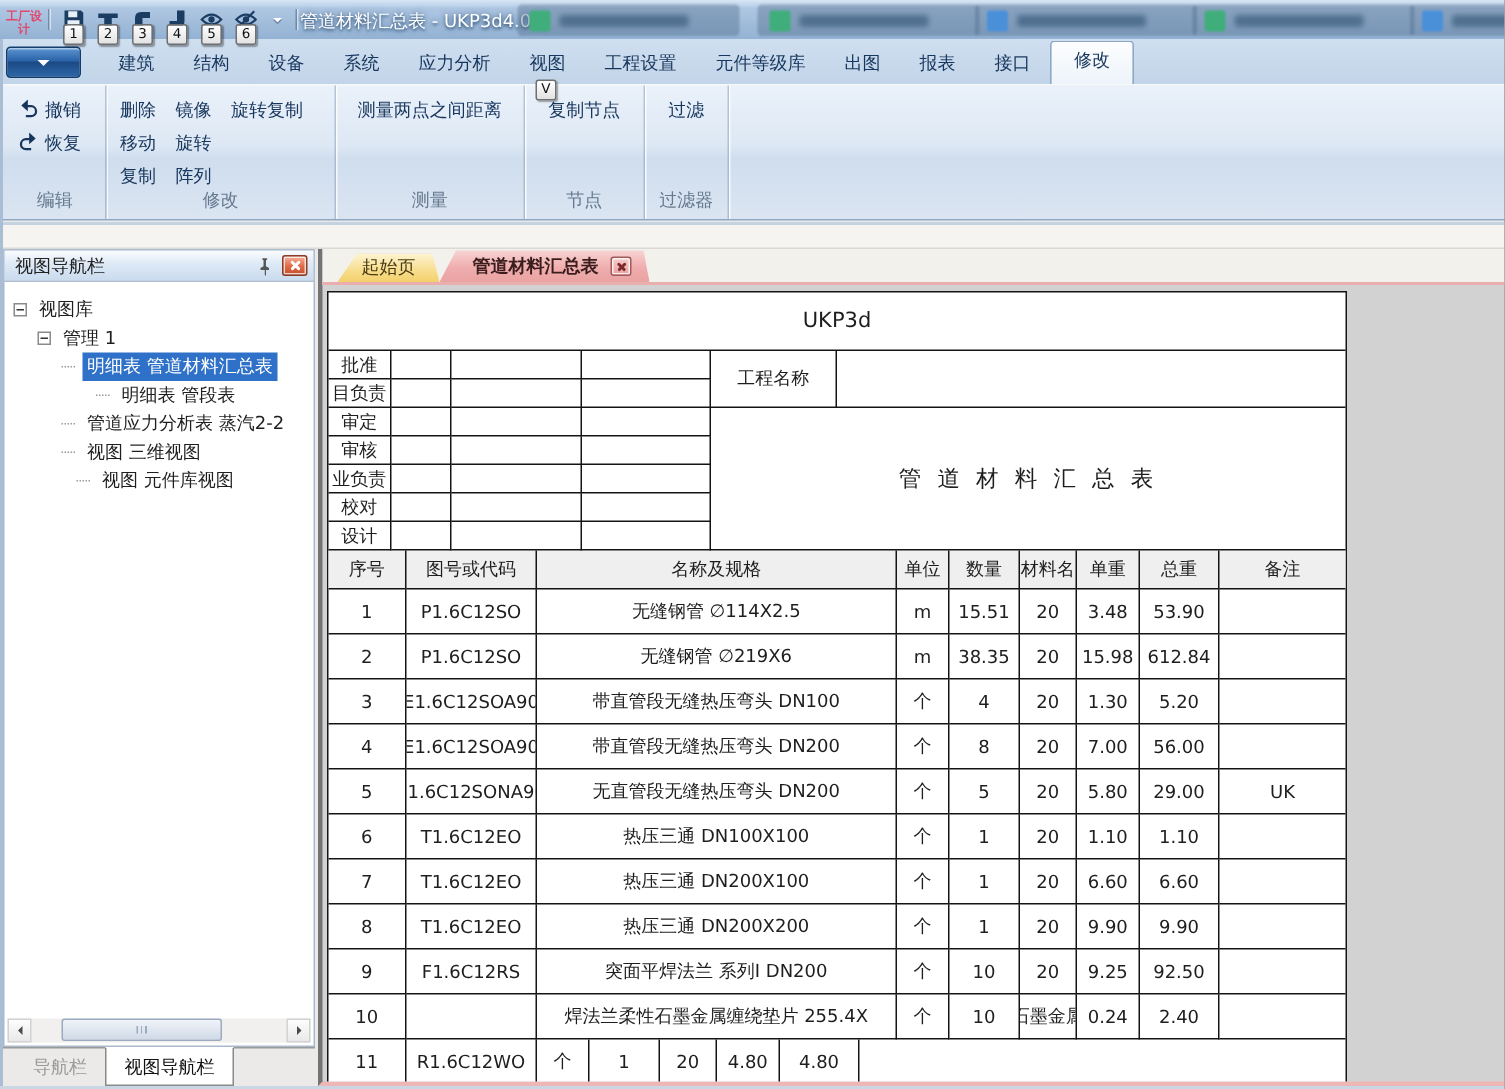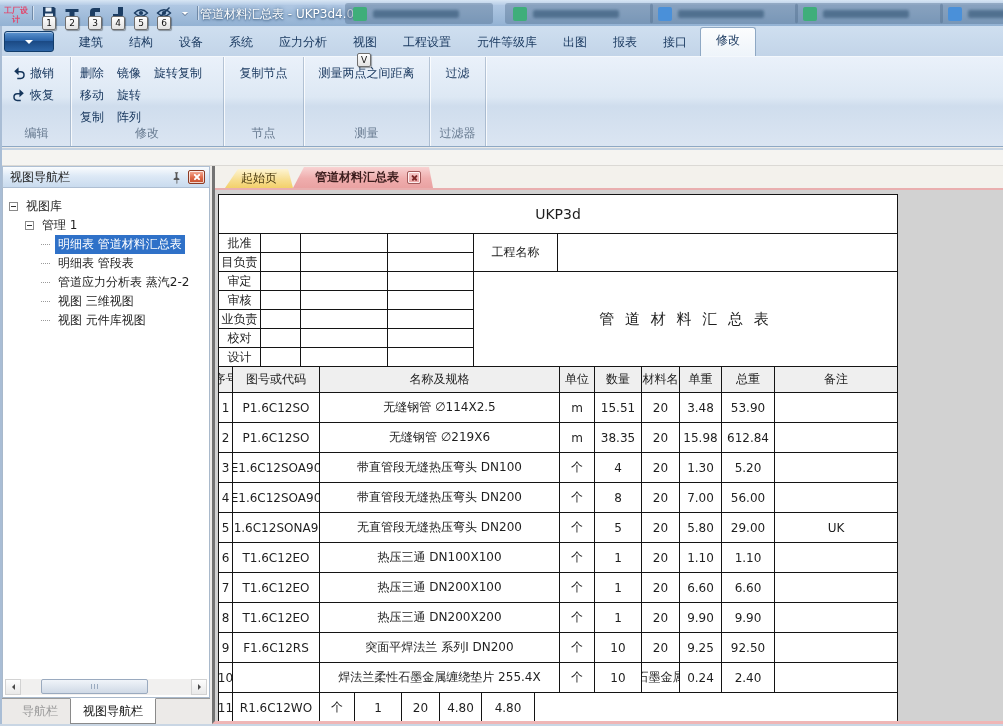--- a/index.html
+++ b/index.html
@@ -45,21 +45,21 @@
 
   
   .ribbon-body{position:absolute;top:56px;left:0;right:0;height:91px;display:flex;padding-left:3px;
                background:linear-gradient(#eaf1fa,#dde8f4 45%,#cfdded 55%,#dbe5f2);
                border-top:1px solid #f4f8fc;border-bottom:1px solid #8ea8c4}
   .rgroup{position:relative;height:100%;padding-top:5px;border-right:1px solid rgba(130,152,178,.5);
           box-shadow:1px 0 0 rgba(255,255,255,.8)}
   .g0{width:68px}.g1{width:153px}.g2{width:80px}.g3{width:126px}.g4{width:56px}
   .rrow{display:flex;gap:13px;padding:0 9px;height:22px;align-items:center}
   .rgroup.single .rrow{justify-content:center;padding:0 4px}
-  .rbtn{display:flex;align-items:center;gap:4px;color:#17365d;white-space:nowrap;cursor:default}
+  .rbtn{display:flex;align-items:flex-start;gap:4px;color:#17365d;white-space:nowrap;cursor:default}
   .rbtn .ricon svg{width:14px;height:14px;display:block}
   .glabel{position:absolute;bottom:4px;left:0;right:0;text-align:center;color:#66798f;font-size:12px}
 
   .gap-strip{position:absolute;top:148px;left:0;right:0;height:18px;background:#f5f4f1;
              border-top:2px solid #c4d2e2;border-bottom:1px solid #dbd9d5}
 
   .win-edge-left{position:absolute;left:0;top:26px;bottom:0;width:2px;background:#a9bdd5}
   .win-edge-bottom{position:absolute;left:0;right:0;bottom:0;height:2px;background:#c9d6e4}
 
   
@@ -134,21 +134,21 @@
   .proj-label{width:84px;border-right:1px solid #141414;border-bottom:1px solid #141414;
               display:flex;align-items:center;justify-content:center}
   .proj-value{flex:1;border-bottom:1px solid #141414}
   .doc-title{flex:1;display:flex;align-items:center;justify-content:center;font-size:15px;
              letter-spacing:3px;border-bottom:1px solid #141414}
 
   .hd-row{display:flex;height:26px;background:#efefef}
   .drow{display:flex;height:30px}
   .hcell,.dcell{border-right:1px solid #141414;border-bottom:1px solid #141414;display:flex;align-items:center;
                 justify-content:center;overflow:hidden;white-space:nowrap;font-size:12px}
-  .c0{width:14px}.c1{width:87px}.c2{width:240px}.c3{width:35px}.c4{width:47px}
+  .c0{width:52px}.c1{width:87px}.c2{width:240px}.c3{width:35px}.c4{width:47px}
   .c5{width:38px}.c6{width:42px}.c7{width:53px}.c8{flex:1;border-right:none}
 </style>
 </head>
 <body>
 
 <div class="screen">
 
   <div class="window-top">
     <div class="top-edge"></div>
     <div class="app-logo">工厂设计</div>
@@ -274,35 +274,35 @@
         <div class="rrow">
           <span class="rbtn">
             <span>复制</span>
           </span>
           <span class="rbtn">
             <span>阵列</span>
           </span>
         </div>
         <div class="glabel">修改</div>
       </div>
+      <div class="rgroup g3 single">
+        <div class="rrow">
+          <span class="rbtn">
+            <span>测量两点之间距离</span>
+          </span>
+        </div>
+        <div class="glabel">测量</div>
+      </div>
       <div class="rgroup g2 single">
         <div class="rrow">
           <span class="rbtn">
             <span>复制节点</span>
           </span>
         </div>
         <div class="glabel">节点</div>
-      </div>
-      <div class="rgroup g3 single">
-        <div class="rrow">
-          <span class="rbtn">
-            <span>测量两点之间距离</span>
-          </span>
-        </div>
-        <div class="glabel">测量</div>
       </div>
       <div class="rgroup g4 single">
         <div class="rrow">
           <span class="rbtn">
             <span>过滤</span>
           </span>
         </div>
         <div class="glabel">过滤器</div>
       </div>
     </div>
@@ -329,33 +329,33 @@
           <span class="tlabel">视图库</span>
         </div>
         <div class="titem" style="padding-left: 22px;">
           <span class="expander"></span>
           <span class="tlabel">管理 1</span>
         </div>
         <div class="titem selected" style="padding-left: 38px;">
           <span class="guide"></span>
           <span class="tlabel">明细表 管道材料汇总表</span>
         </div>
-        <div class="titem" style="padding-left: 38px;">
+        <div class="titem" style="padding-left: 38px; margin-left: 23px;">
           <span class="guide"></span>
           <span class="tlabel">明细表 管段表</span>
         </div>
         <div class="titem" style="padding-left: 38px;">
           <span class="guide"></span>
           <span class="tlabel">管道应力分析表 蒸汽2-2</span>
         </div>
         <div class="titem" style="padding-left: 38px;">
           <span class="guide"></span>
           <span class="tlabel">视图 三维视图</span>
         </div>
-        <div class="titem" style="padding-left: 38px; text-align: center;">
+        <div class="titem" style="padding-left: 48px; text-align: center;">
           <span class="guide"></span>
           <span class="tlabel">视图 元件库视图</span>
         </div>
         <div class="hscroll">
           <div class="harrow">
             <span class="tri-l"></span>
           </div>
           <div class="htrack">
             <div class="hthumb"></div>
           </div>

